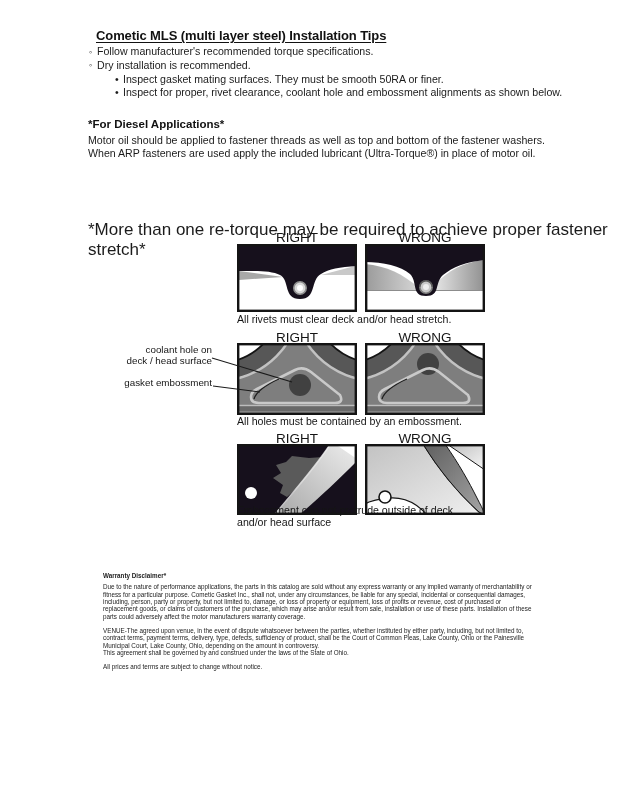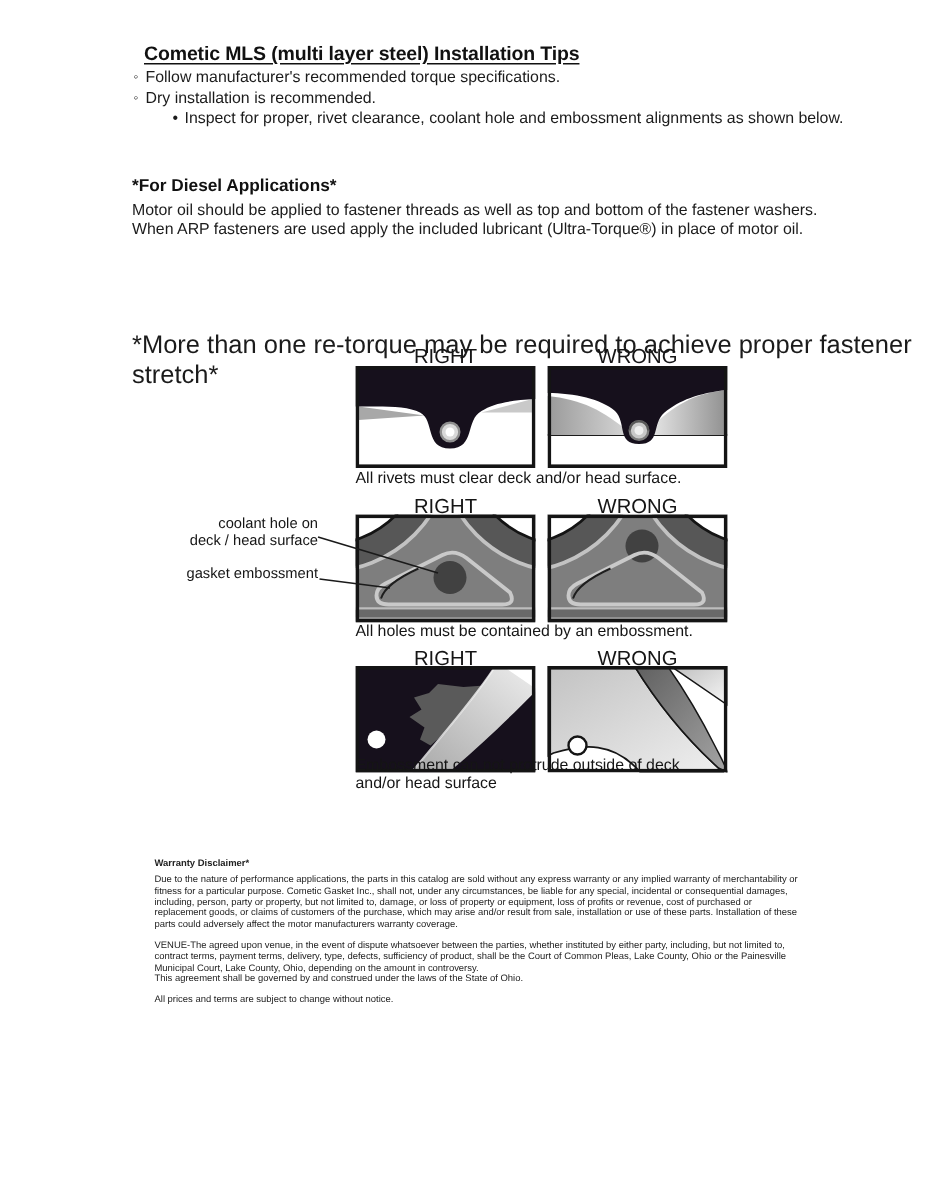--- a/index.html
+++ b/index.html
@@ -42,20 +42,21 @@
 </head>
 <body>
 
 <div class="page">
 
   <div class="title">Cometic MLS (multi layer steel) Installation Tips</div>
 
   <div class="bullets">
     <div class="b-row"><span class="m1">◦</span><span>Follow manufacturer's recommended torque specifications.</span></div>
     <div class="b-row"><span class="m1">◦</span><span>Dry installation is recommended.</span></div>
+    <div class="b-row sub"><span class="m2">•</span><span>Inspect gasket mating surfaces.  They must be smooth 50RA or finer.</span></div>
     <div class="b-row sub"><span class="m2">•</span><span>Inspect for proper, rivet clearance, coolant hole and embossment alignments as shown below.</span></div>
   </div>
 
   <div class="d-head">*For Diesel Applications*</div>
   <p class="d-p p1">Motor oil should be applied to fastener threads as well as top and bottom of the fastener washers. When ARP fasteners are used apply the included lubricant (Ultra-Torque®) in place of motor oil.</p>
   <div class="d-note">*More than one re-torque may be required to achieve proper fastener stretch*</div>
 
   <div class="lbl-row r1-lbls">
     <span class="lbl">RIGHT</span>
     <span class="lbl">WRONG</span>
@@ -85,21 +86,21 @@
       <line x1="0" y1="46" x2="120" y2="46" stroke="#1a1a1a" stroke-width="1.2"></line>
       <path d="M0,20 C22,22 38,30 54,44 L54,46 L0,46 Z" fill="url(#bwL)"></path>
       <path d="M120,16 C98,18 84,26 68,42 L68,46 L120,46 Z" fill="url(#bwR)"></path>
       <path d="M0,0 H120 V16 C100,18 88,23 78,31 C69,39 76,52 61,52 C46,52 53,38 45,30 C36,22 18,18 0,18 Z" fill="#16101c"></path>
       <circle cx="61" cy="43" r="6.2" fill="#c9c9c9" stroke="#7d7d7d" stroke-width="1.6"></circle>
       <circle cx="61" cy="43" r="3" fill="#efefef"></circle>
       <path d="M54.8,43 A6.2,6.2 0 0 1 67.2,43" fill="none" stroke="#3a3a3a" stroke-width="1.4" opacity="0.55"></path>
       <rect x="1.2" y="1.2" width="117.6" height="65.6" fill="none" stroke="#141414" stroke-width="2.4"></rect>
     </svg>
   </div>
-  <div class="cap c1">All rivets must clear deck and/or head surface.</div>
+  <div class="cap c1">All rivets must clear deck and/or head stretch.</div>
 
   <div class="lbl-row r2-lbls">
     <span class="lbl">RIGHT</span>
     <span class="lbl">WRONG</span>
   </div>
   <div class="box-row r2-boxes">
     <svg width="120" height="72" viewBox="0 0 120 72">
       <rect x="0" y="0" width="120" height="72" fill="#7e7e7e"></rect>
       <circle cx="-20" cy="-46" r="84" fill="#575757"></circle>
       <circle cx="-20" cy="-46" r="84" fill="none" stroke="#c2c2c2" stroke-width="2.5"></circle>

